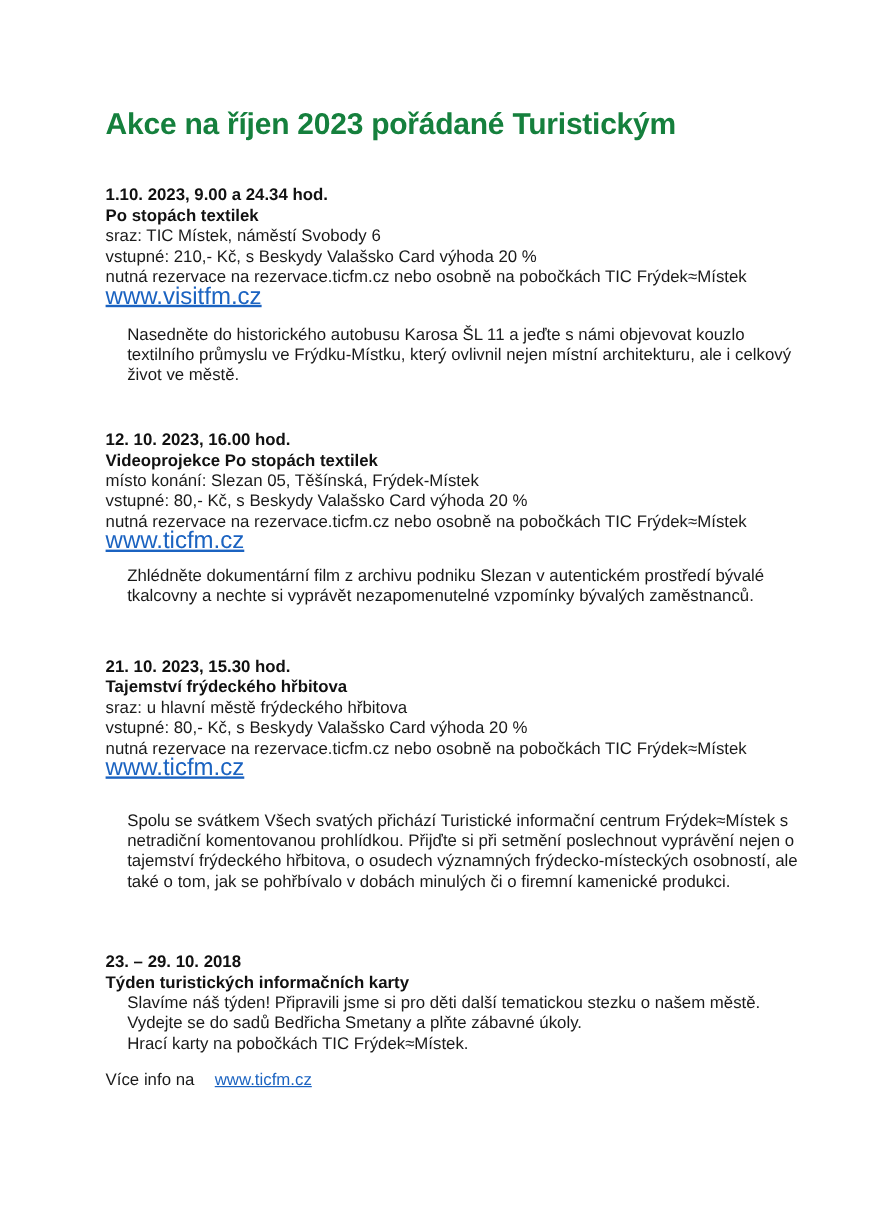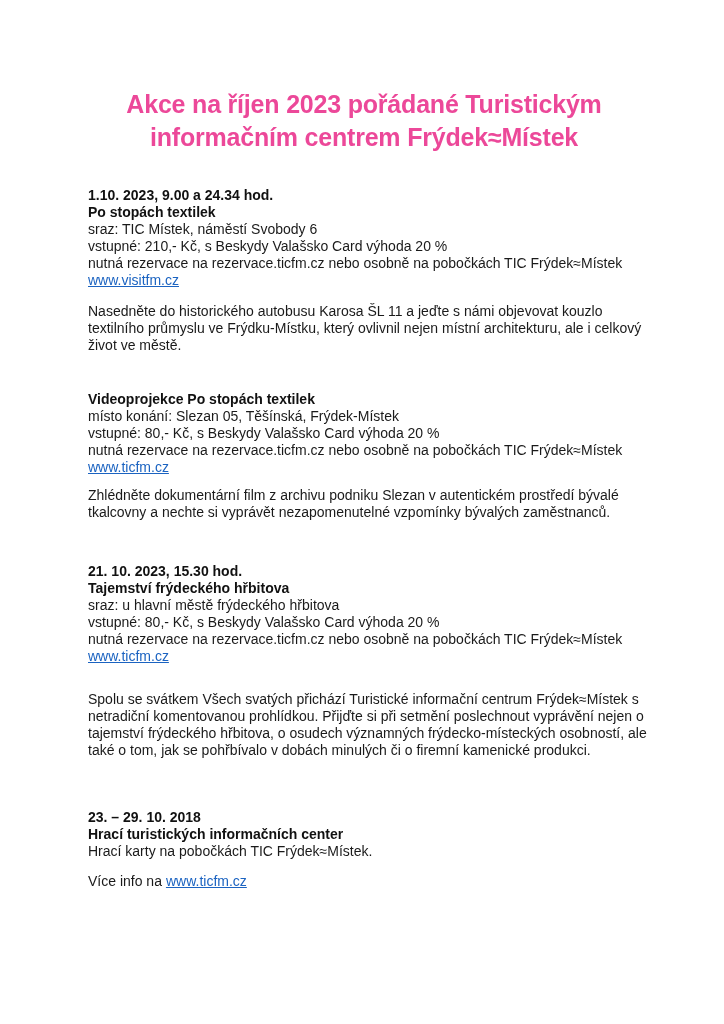--- a/index.html
+++ b/index.html
@@ -13,90 +13,91 @@
     height: 1024px;
     background: #ffffff;
     font-family: "Liberation Sans", "DejaVu Sans", sans-serif;
     color: #1a1a1a;
     overflow: hidden;
     box-sizing: border-box;
     padding: 88px 61px 0 88px;
   }
   .doc-title {
     width: 552px;
-    text-align: center;
+    text-align: left;
     font-size: 25px;
     line-height: 33px;
     font-weight: bold;
-    color: #ec4899;
+    color: #15803d;
     letter-spacing: -0.2px;
     margin: 0 0 33px 0;
   }
   .body-text {
     font-size: 14px;
     line-height: 17px;
     width: 560px;
   }
   .event-date, .event-name {
     font-weight: bold;
     font-size: 14px;
     line-height: 17px;
     color: #111111;
   }
   .detail-line {
     font-size: 14px;
     line-height: 17px;
   }
   .event-link-line {
-    font-size: 14px;
+    font-size: 20px;
     line-height: 17px;
   }
   a.doc-link {
     color: #1b63c1;
     text-decoration: underline;
     cursor: pointer;
   }
   .description {
     font-size: 14px;
     line-height: 17px;
     width: 560px;
+    margin-left: 18px;
   }
   .desc-1 { margin-top: 14px; margin-bottom: 37px; }
   .desc-2 { margin-top: 11px; margin-bottom: 42px; }
   .desc-3 { margin-top: 26px; margin-bottom: 50px; }
   .footer-line {
     margin-top: 13px;
     font-size: 14px;
     line-height: 17px;
   }
-  .footer-line .prefix { margin-right: 4px; }
+  .footer-line .prefix { margin-right: 17px; }
 </style>
 </head>
 <body>
 
 <div class="page">
 
   <h1 class="doc-title">
     <span>Akce na říjen 2023 pořádané Turistickým</span><br>
-    <span>informačním centrem Frýdek≈Místek</span>
   </h1>
 
   <section class="body-text">
     <div class="event-date">1.10. 2023, 9.00 a 24.34 hod.</div>
     <div class="event-name">Po stopách textilek</div>
     <div class="detail-line">sraz: TIC Místek, náměstí Svobody 6</div>
     <div class="detail-line">vstupné: 210,- Kč, s Beskydy Valašsko Card výhoda 20 %</div>
     <div class="detail-line">nutná rezervace na rezervace.ticfm.cz nebo osobně na pobočkách TIC Frýdek≈Místek</div>
     <div class="event-link-line">
       <a class="doc-link">www.visitfm.cz</a>
     </div>
     <p class="description desc-1">Nasedněte do historického autobusu Karosa ŠL 11 a jeďte s námi objevovat kouzlo textilního průmyslu ve Frýdku-Místku, který ovlivnil nejen místní architekturu, ale i celkový život ve městě.</p>
   </section>
 
   <section class="body-text">
+    <div class="event-date">12. 10. 2023, 16.00 hod.</div>
     <div class="event-name">Videoprojekce Po stopách textilek</div>
     <div class="detail-line">místo konání: Slezan 05, Těšínská, Frýdek-Místek</div>
     <div class="detail-line">vstupné: 80,- Kč, s Beskydy Valašsko Card výhoda 20 %</div>
     <div class="detail-line">nutná rezervace na rezervace.ticfm.cz nebo osobně na pobočkách TIC Frýdek≈Místek</div>
     <div class="event-link-line">
       <a class="doc-link">www.ticfm.cz</a>
     </div>
     <p class="description desc-2">Zhlédněte dokumentární film z archivu podniku Slezan v autentickém prostředí bývalé tkalcovny a nechte si vyprávět nezapomenutelné vzpomínky bývalých zaměstnanců.</p>
   </section>
 
@@ -107,20 +108,21 @@
     <div class="detail-line">vstupné: 80,- Kč, s Beskydy Valašsko Card výhoda 20 %</div>
     <div class="detail-line">nutná rezervace na rezervace.ticfm.cz nebo osobně na pobočkách TIC Frýdek≈Místek</div>
     <div class="event-link-line">
       <a class="doc-link">www.ticfm.cz</a>
     </div>
     <p class="description desc-3">Spolu se svátkem Všech svatých přichází Turistické informační centrum Frýdek≈Místek s netradiční komentovanou prohlídkou. Přijďte si při setmění poslechnout vyprávění nejen o tajemství frýdeckého hřbitova, o osudech významných frýdecko-místeckých osobností, ale také o tom, jak se pohřbívalo v dobách minulých či o firemní kamenické produkci.</p>
   </section>
 
   <section class="body-text">
     <div class="event-date">23. – 29. 10. 2018</div>
-    <div class="event-name">Hrací turistických informačních center</div>
+    <div class="event-name">Týden turistických informačních karty</div>
+    <div class="description">Slavíme náš týden! Připravili jsme si pro děti další tematickou stezku o našem městě. Vydejte se do sadů Bedřicha Smetany a plňte zábavné úkoly.</div>
     <div class="description">Hrací karty na pobočkách TIC Frýdek≈Místek.</div>
     <div class="footer-line">
       <span class="prefix">Více info na</span><a class="doc-link">www.ticfm.cz</a>
     </div>
   </section>
 
 </div>
 
 </body></html>

